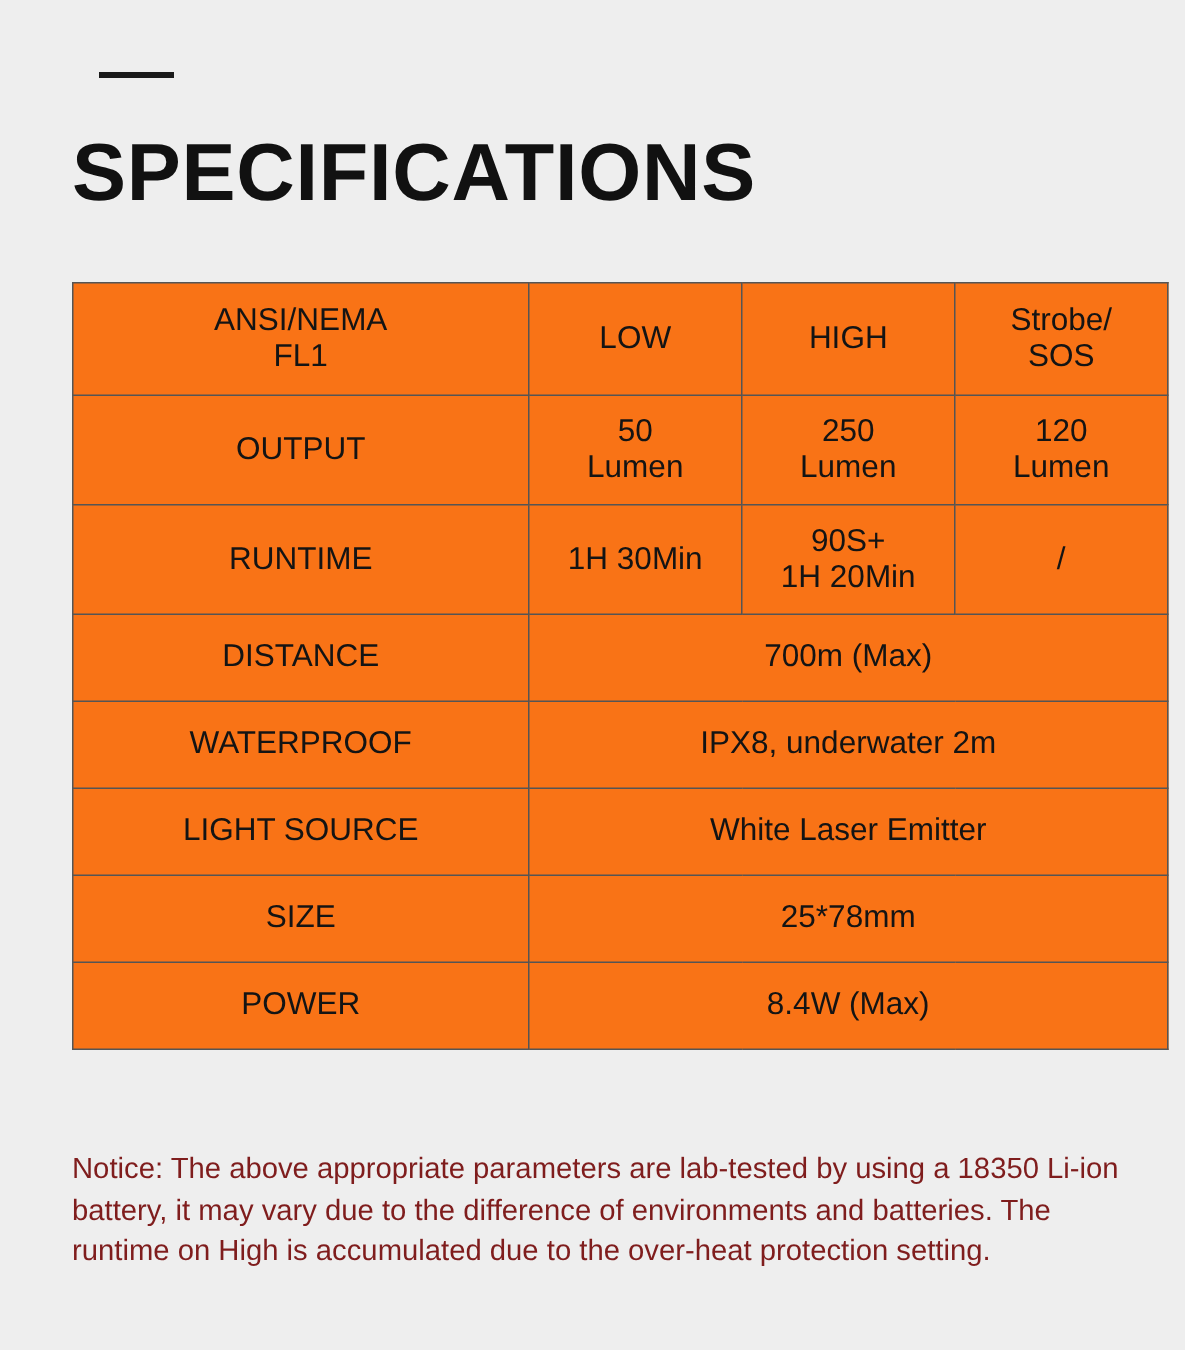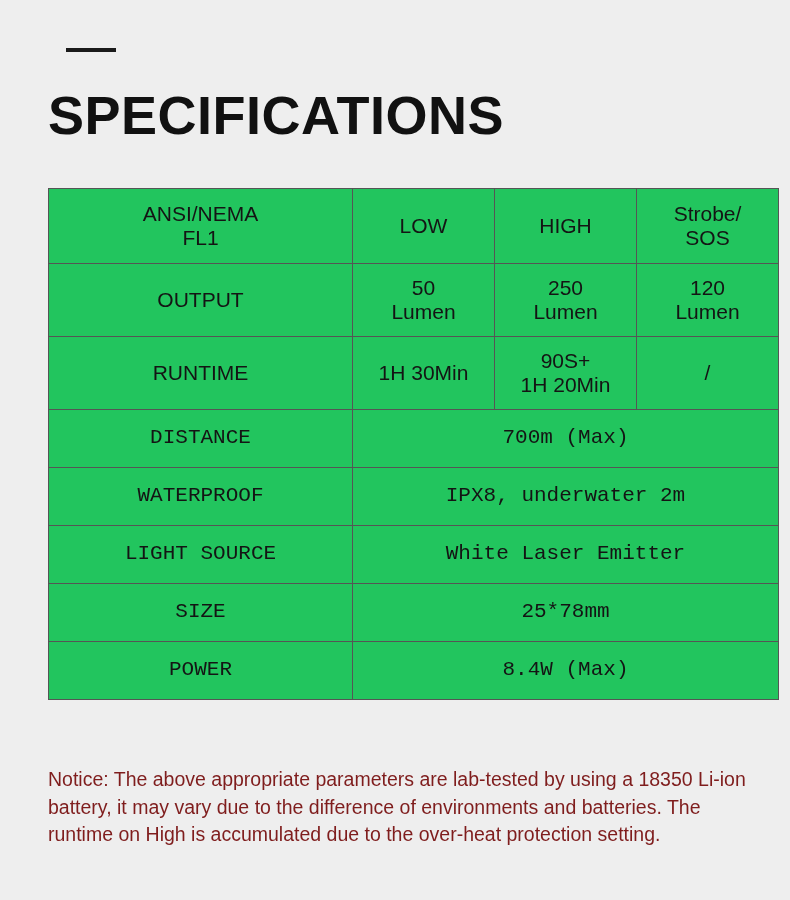--- a/index.html
+++ b/index.html
@@ -40,42 +40,42 @@
     line-height: 1.1;
     color: #111111;
   }
   .spec-table {
     position: absolute;
     left: 48px;
     top: 188px;
     width: 694px;
     border-collapse: collapse;
     table-layout: fixed;
-    background: #22c55e;
+    background: #f97316;
   }
   .spec-table td {
     border: 1px solid #555555;
     text-align: center;
     vertical-align: middle;
     font-size: 21px;
     line-height: 1.15;
     padding: 6px 4px;
     color: #141414;
   }
   .spec-table td.label {
     width: 295px;
   }
   .spec-table td.col {
     width: 133px;
   }
   .r-head td { height: 62px; }
   .r-head td.label { font-size: 21px; }
   .r-out td { height: 60px; }
   .r-run td { height: 60px; }
-  .r-simple td { height: 45px; font-family: Liberation Mono, monospace; }
+  .r-simple td { height: 45px; }
   .notice {
     position: absolute;
     left: 48px;
     top: 766px;
     width: 700px;
     font-size: 19.5px;
     line-height: 1.42;
     color: #7f1d1d;
     margin: 0;
   }

